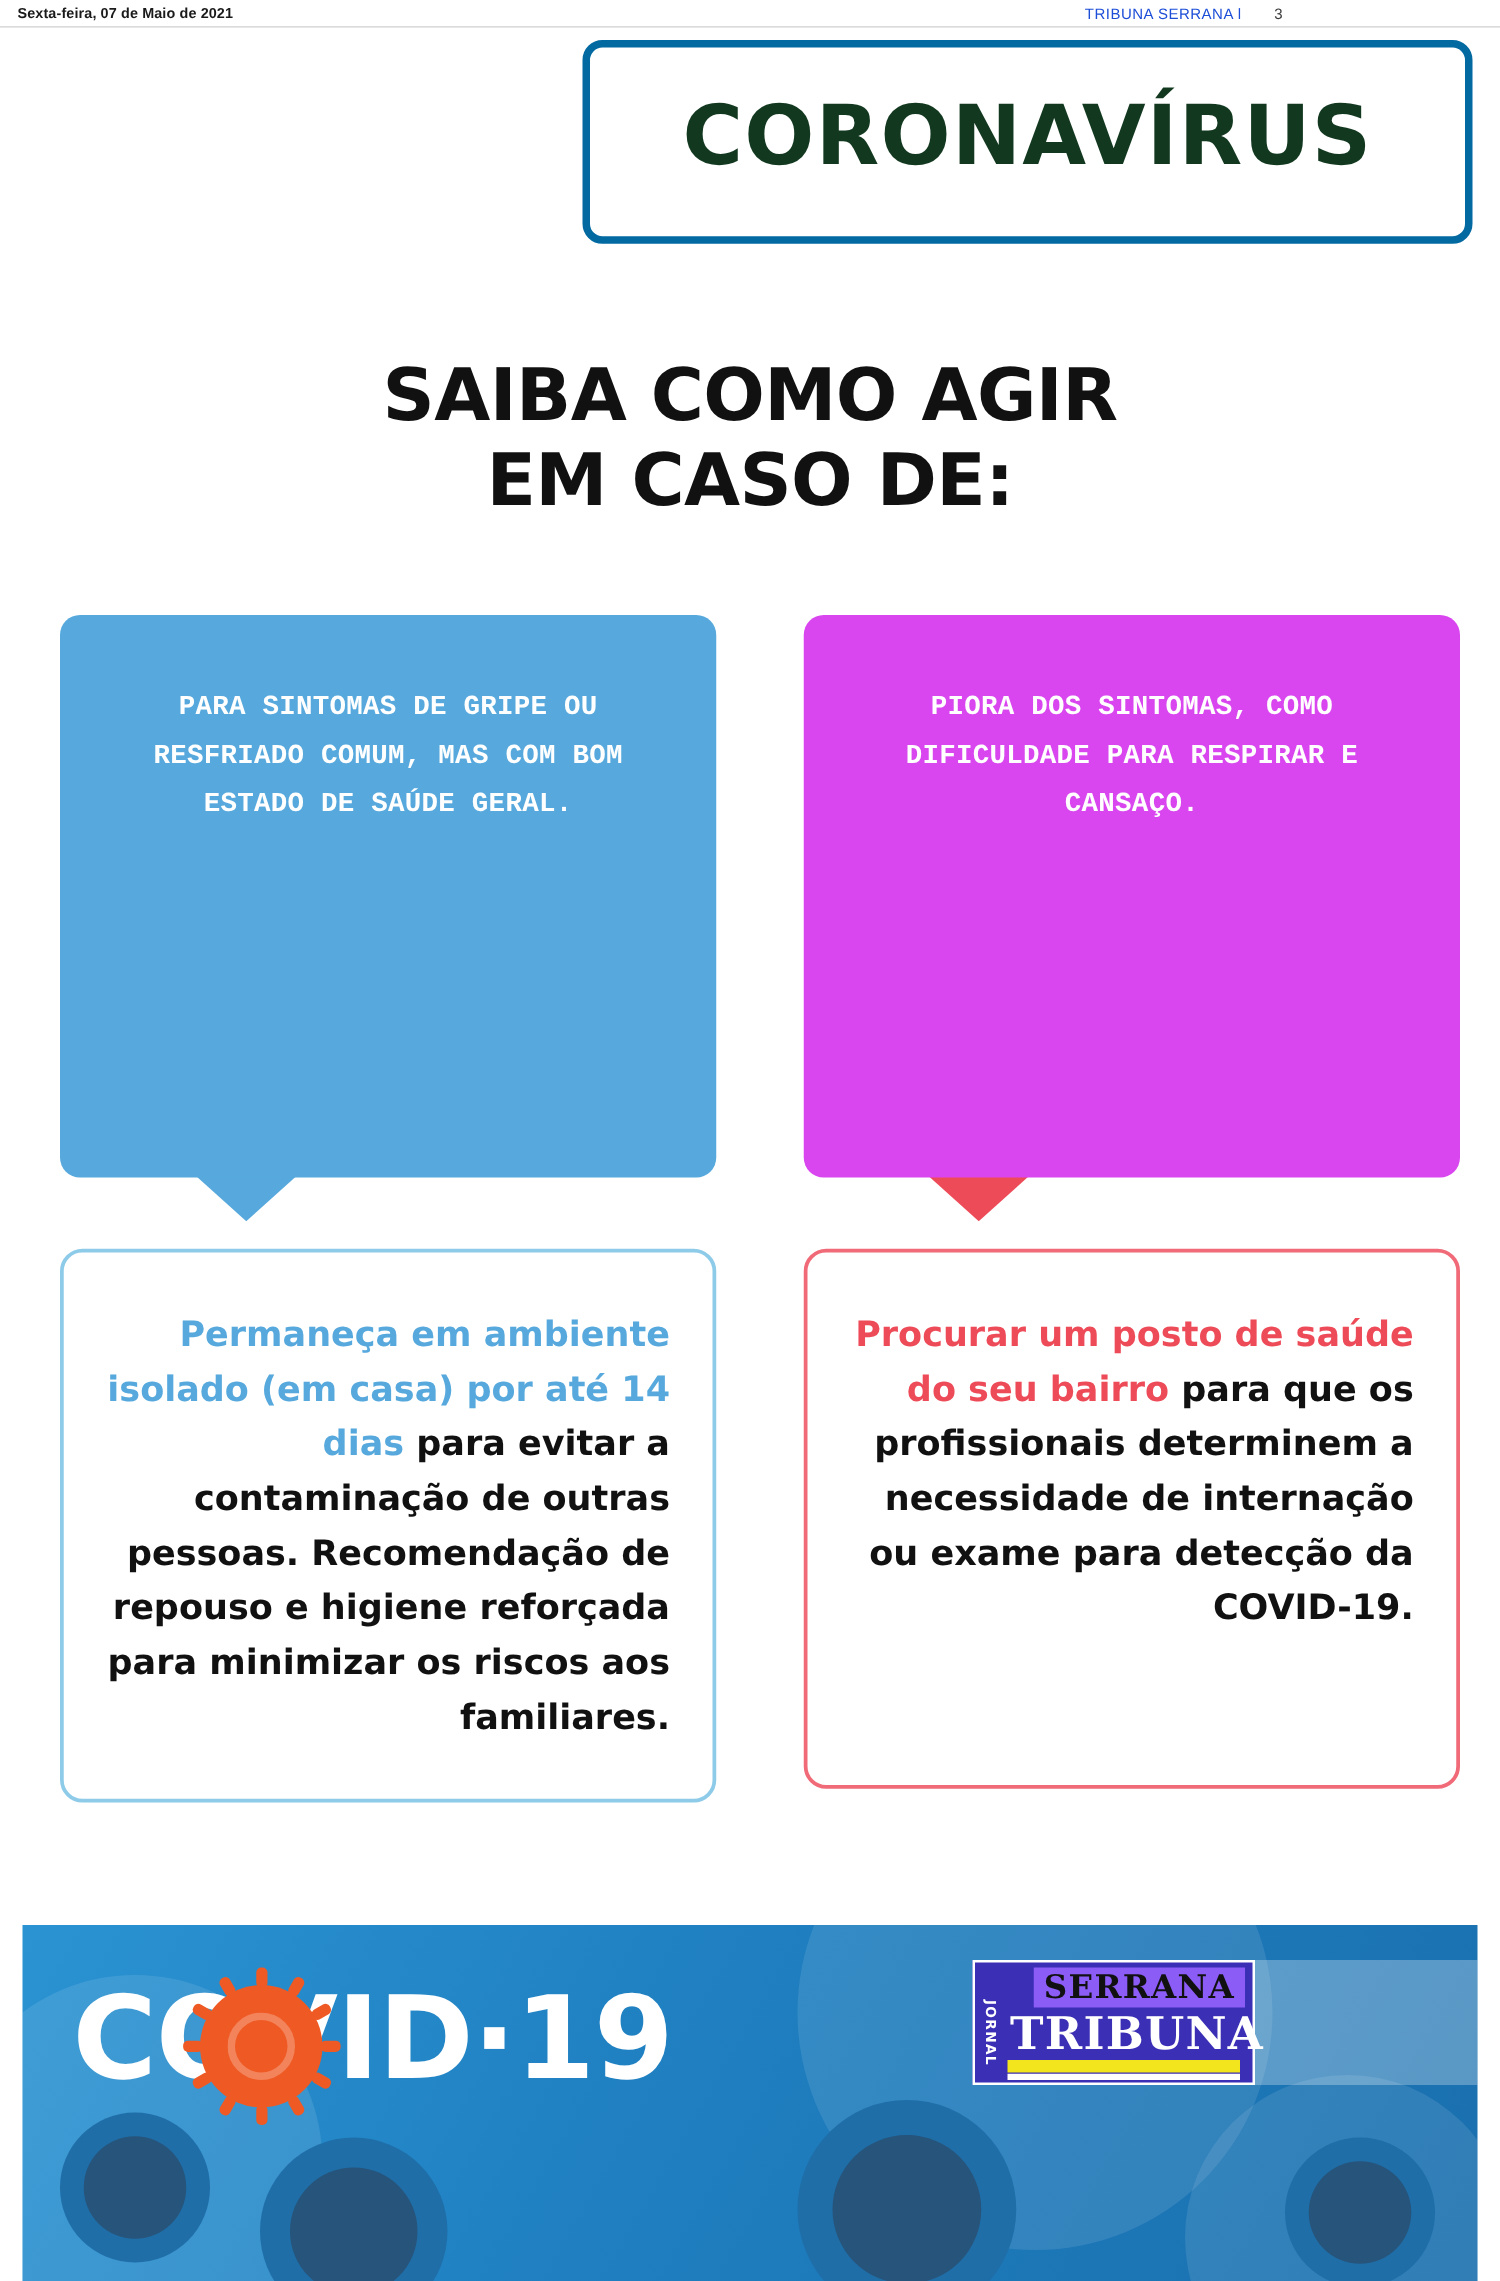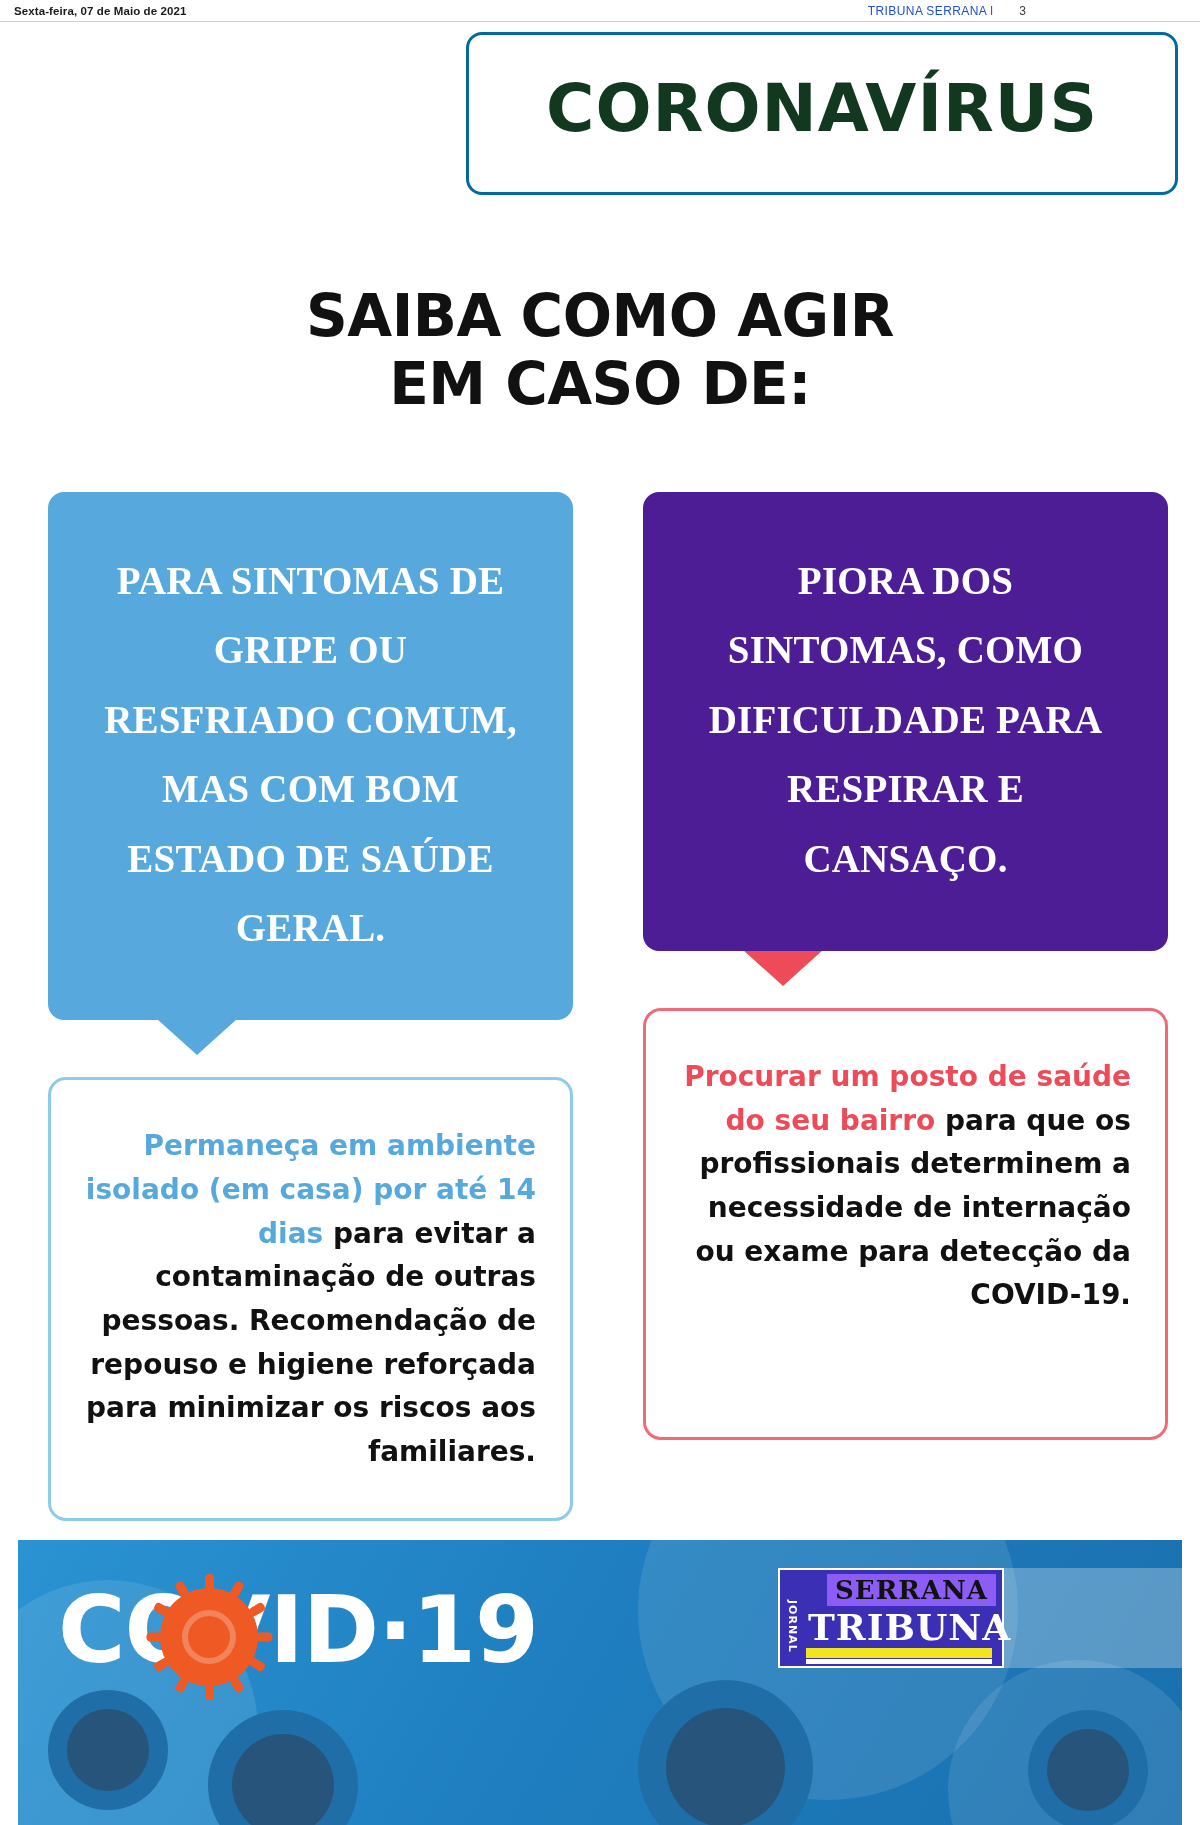--- a/index.html
+++ b/index.html
@@ -58,21 +58,21 @@
     background: #cfcfcf;
   }
 
   
   .logo-box {
     position: absolute;
     left: 466px;
     top: 32px;
     width: 712px;
     height: 163px;
-    border: 3px solid #0369a1;
+    border: 6px solid #0369a1;
     border-radius: 16px;
     box-sizing: border-box;
     display: flex;
     flex-direction: column;
     align-items: center;
     justify-content: center;
   }
   .logo-main {
     font-family: "DejaVu Sans", sans-serif;
     font-weight: bold;
@@ -122,30 +122,30 @@
     flex-direction: column;
     align-items: center;
   }
 
   .bubble {
     width: 525px;
     border-radius: 16px;
     box-sizing: border-box;
     padding: 54px 46px 58px 46px;
     color: #ffffff;
-    font-family: Liberation Serif, serif;
-    font-weight: bold;
-    font-size: 39px;
+    font-family: Liberation Mono, monospace;
+    font-weight: bold;
+    font-size: 22px;
     line-height: 1.78;
     text-align: center;
     letter-spacing: 0.2px;
     position: relative;
   }
   .bubble.blue { background: #57a9dd; min-height: 450px; }
-  .bubble.red  { background: #4c1d95; min-height: 450px; }
+  .bubble.red  { background: #d946ef; min-height: 450px; }
 
   .tail {
     width: 0;
     height: 0;
     border-left: 40px solid transparent;
     border-right: 40px solid transparent;
     margin-top: -1px;
   }
   .tail.blue { border-top: 36px solid #57a9dd; }
   .tail.red  { border-top: 36px solid #ee4b59; }

